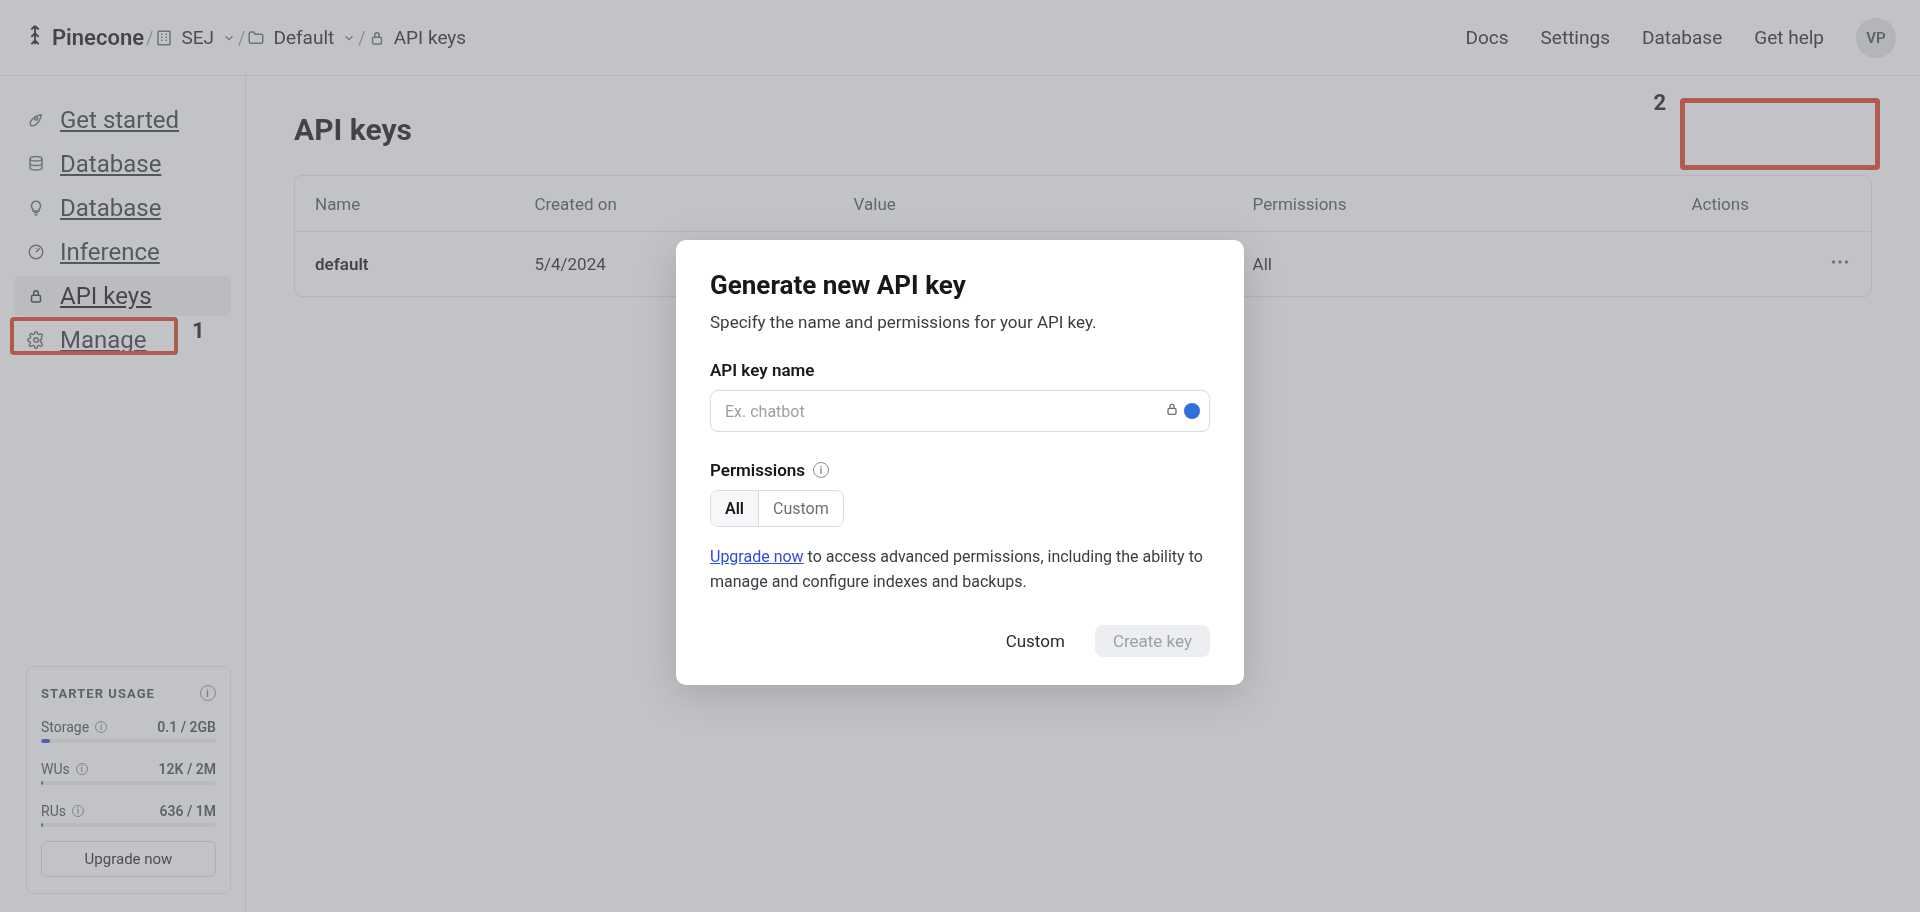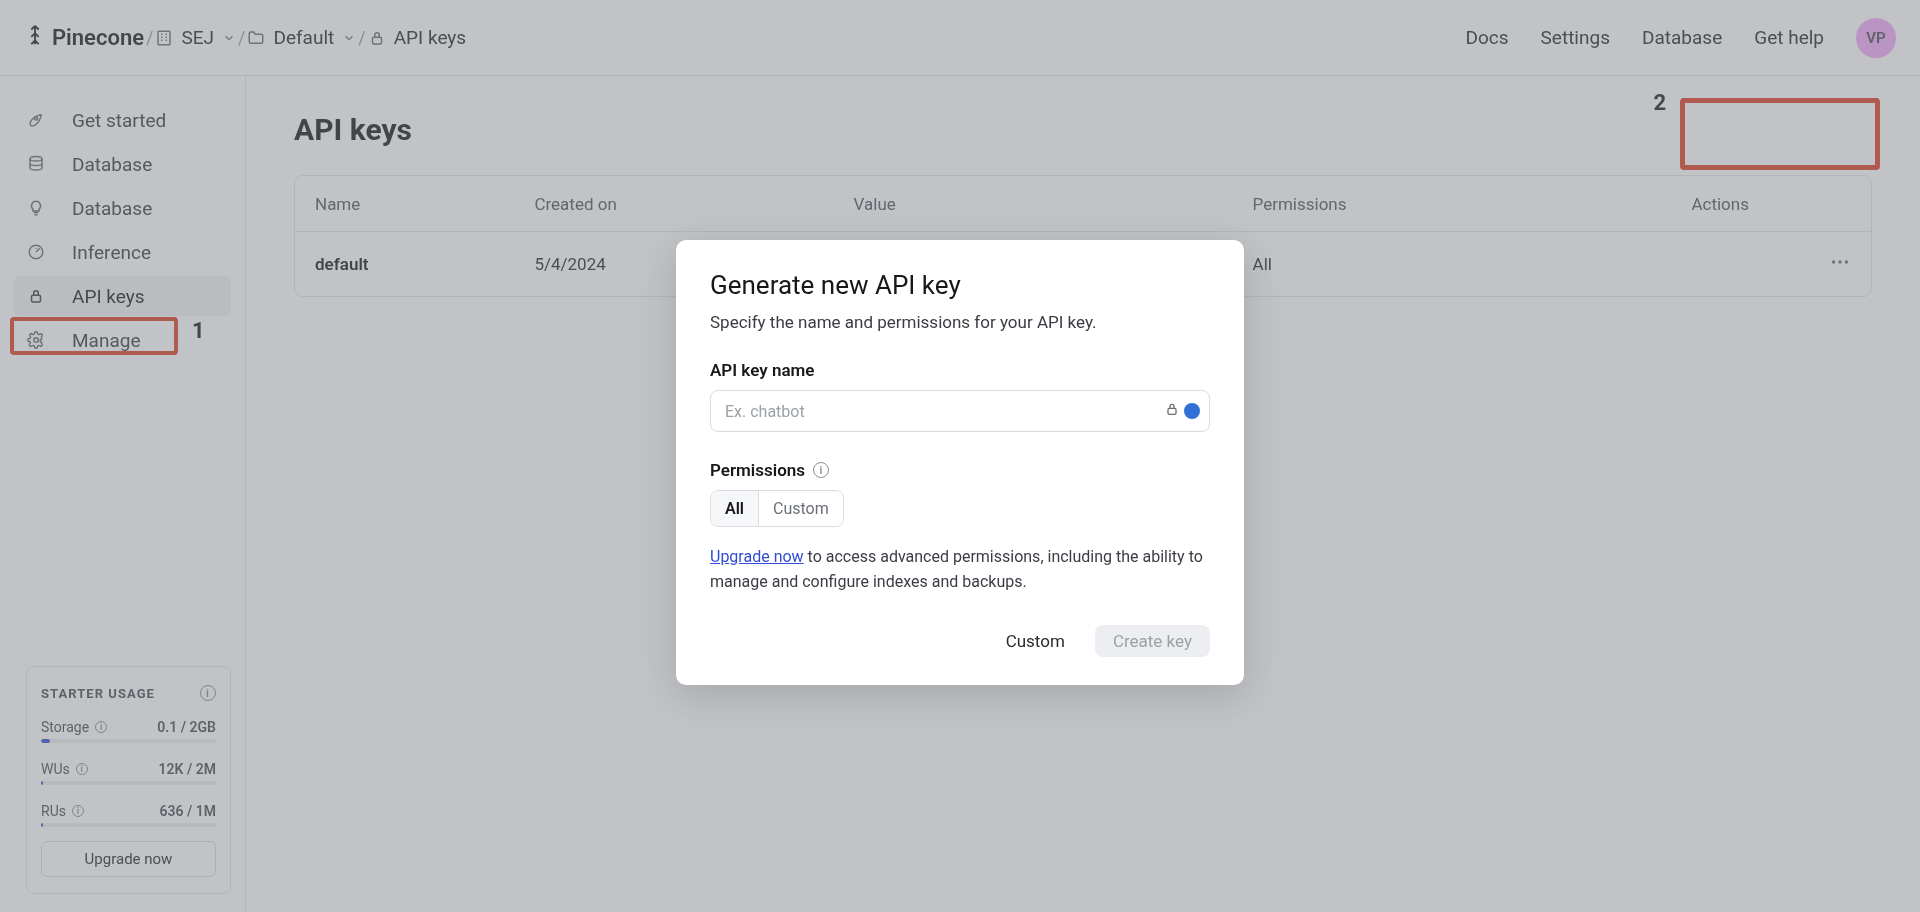--- a/index.html
+++ b/index.html
@@ -60,21 +60,21 @@
     align-items: center;
     gap: 32px;
     font-size: 19px;
     color: #2a2a31;
   }
   .topbar-right .link { cursor: pointer; }
   .avatar {
     width: 40px;
     height: 40px;
     border-radius: 50%;
-    background: #f0abfc;
+    background: #e5e5e5;
     display: flex;
     align-items: center;
     justify-content: center;
     font-size: 15px;
     font-weight: 600;
     color: #4b4f57;
   }
 
   
   .layout {
@@ -90,27 +90,28 @@
     position: relative;
   }
   .nav {
     display: flex;
     flex-direction: column;
     gap: 4px;
   }
   .nav-item {
     display: flex;
     align-items: center;
-    gap: 26px;
+    gap: 14px;
     height: 40px;
     padding: 0 12px;
     border-radius: 6px;
-    font-size: 19px;
+    font-size: 24px;
     color: #3a3d44;
     cursor: pointer;
+    text-decoration: underline;
   }
   .nav-item.active {
     background: #f0f2f5;
     color: #1c1c1c;
   }
   .nav-icon { width: 20px; display:flex; justify-content:center; color:#6b6f76; }
   .nav-item.active .nav-icon { color:#3a3d44; }
 
   
   .anno-box-sidebar {
@@ -265,21 +266,21 @@
   }
   .modal {
     width: 568px;
     background: #fff;
     border-radius: 10px;
     padding: 30px 34px 26px 34px;
     box-shadow: 0 10px 40px rgba(0,0,0,0.15);
   }
   .modal h2 {
     font-size: 26px;
-    font-weight: 400;
+    font-weight: 700;
     color:#18181b;
     margin-bottom: 12px;
   }
   .modal .subtitle {
     font-size: 17px;
     color:#3a3d44;
     margin-bottom: 28px;
   }
   .field-label {
     font-size: 17px;

